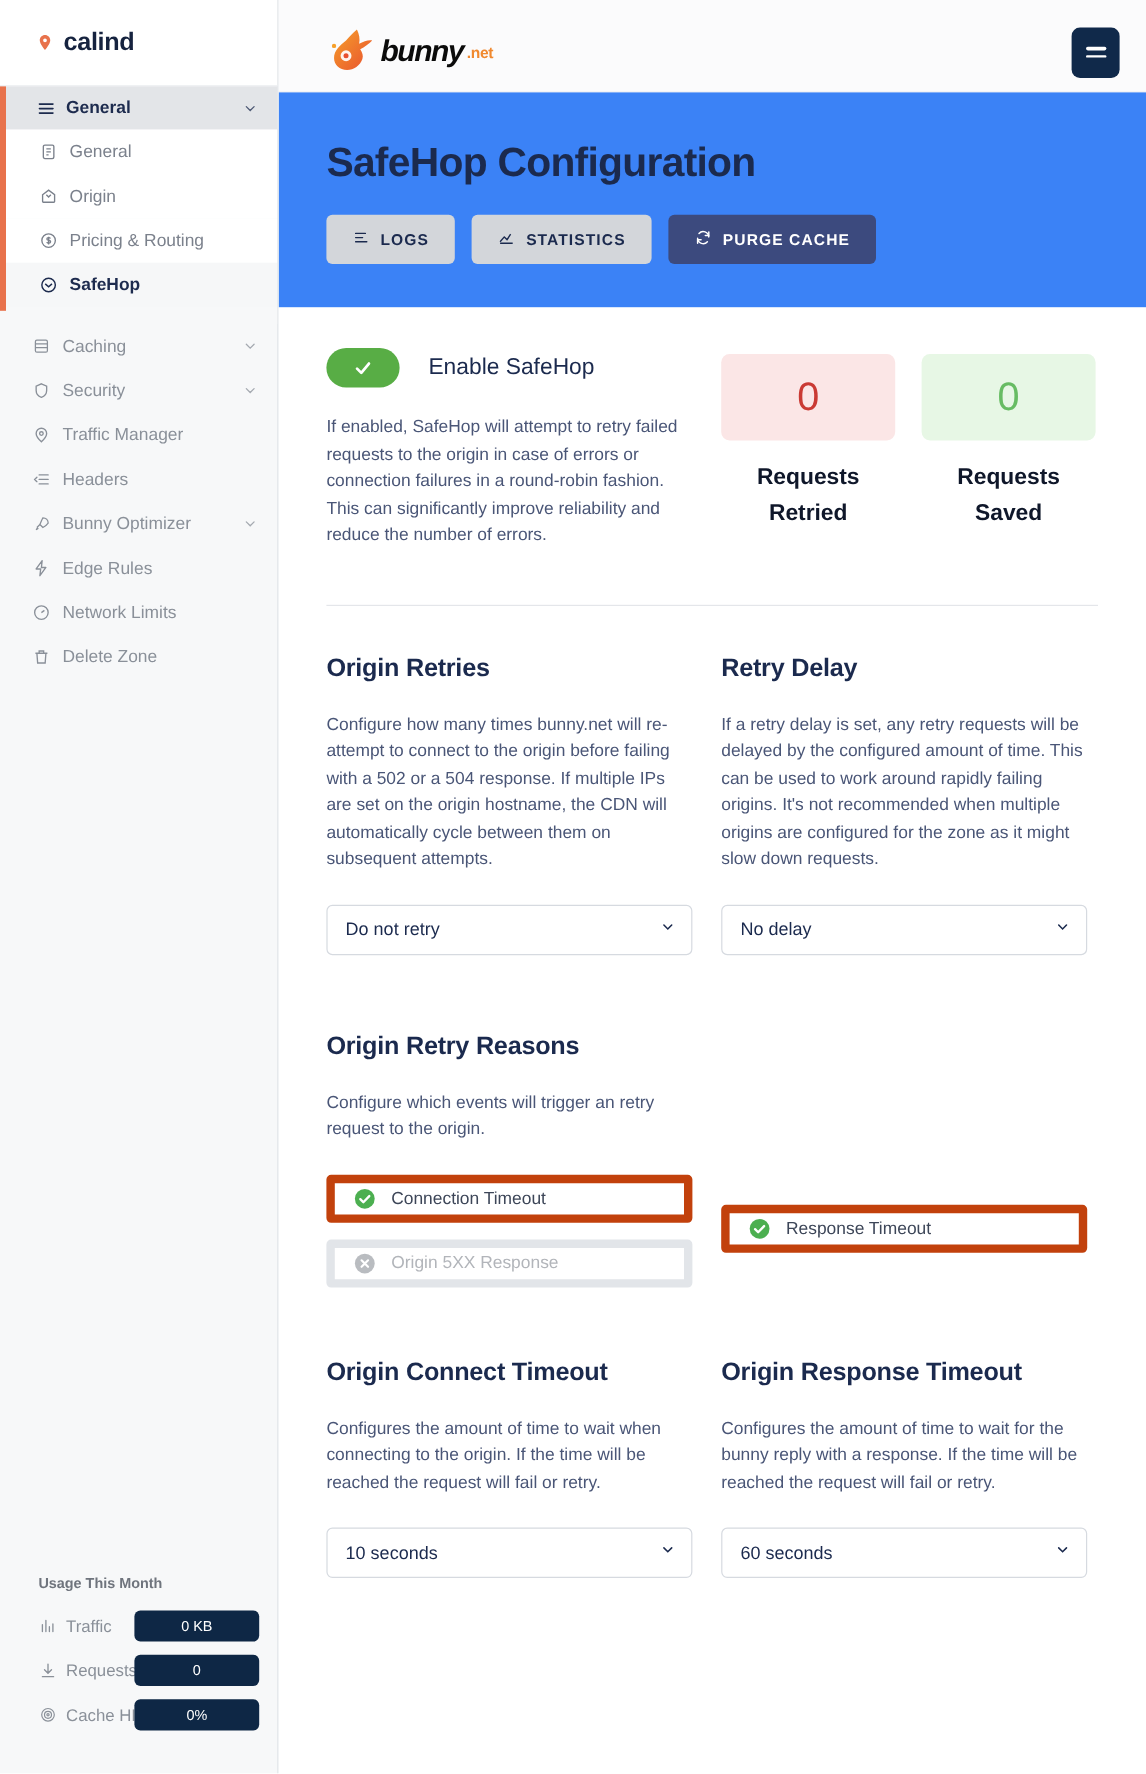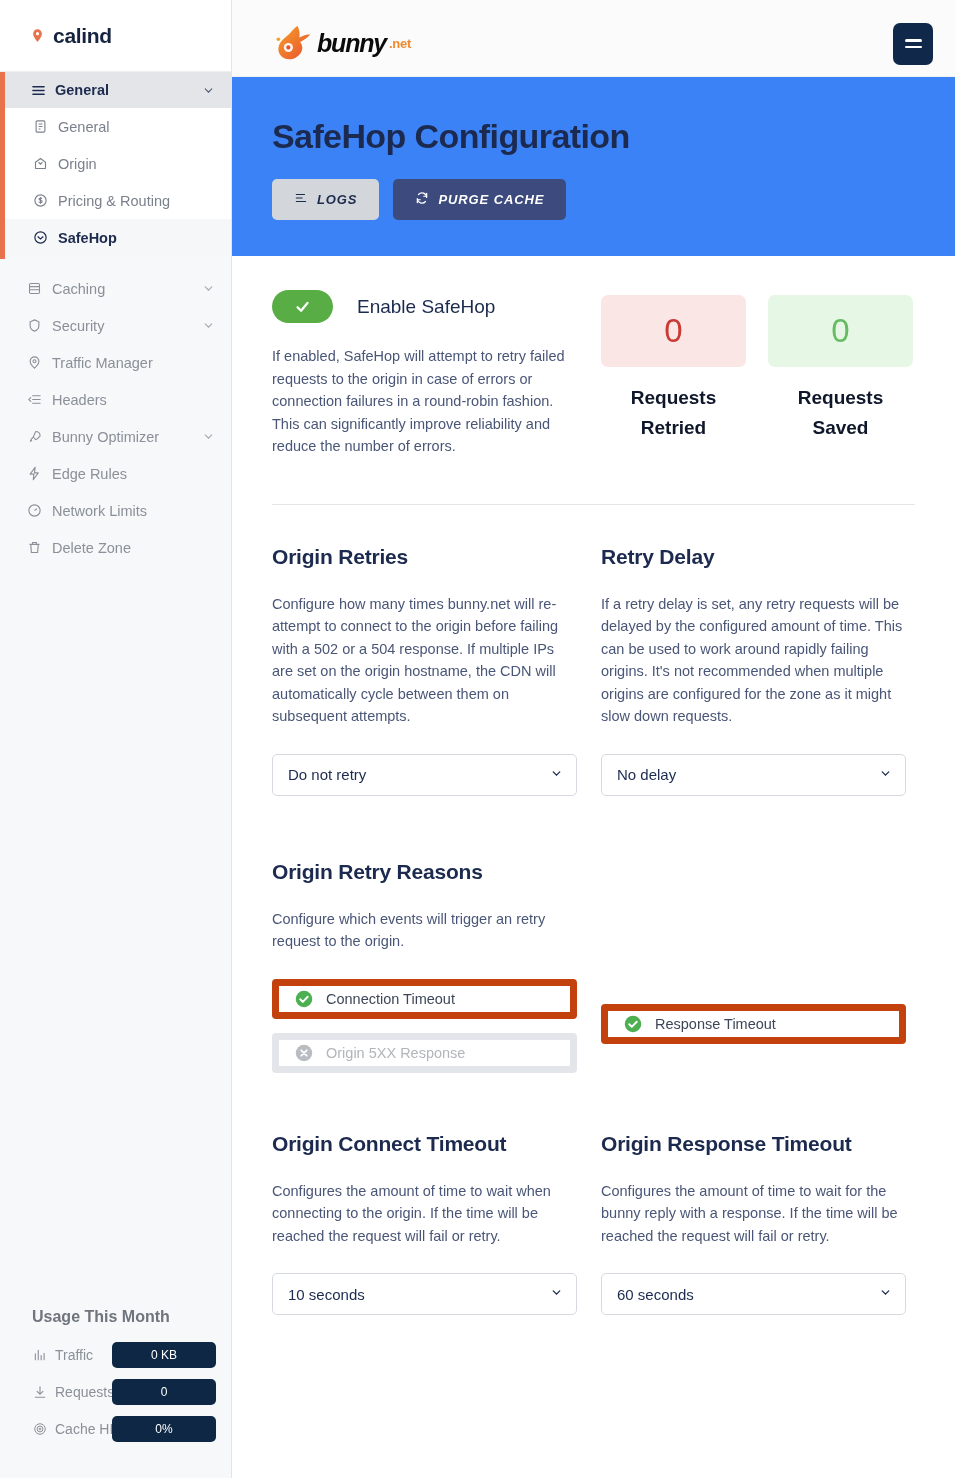--- a/index.html
+++ b/index.html
@@ -55,21 +55,21 @@
   }
   .nav-spacer { height: 14px; background: #f7f8f9; }
   .nav-item.top { background: transparent; color: #8a9099; padding-left: 26px; }
   .chev { width: 13px; height: 13px; flex: 0 0 auto; opacity: .75; }
   .ico { width: 16px; height: 16px; flex: 0 0 auto; display: inline-flex;
          align-items: center; justify-content: center; }
 
   
   .usage { padding: 0 0 26px 32px; }
   .usage-title {
-    font-size: 16px; font-weight: 700; color: #6f747d; margin-bottom: 15px;
+    font-size: 12px; font-weight: 700; color: #6f747d; margin-bottom: 15px;
   }
   .usage-row {
     display: flex; align-items: center; height: 28px; margin-bottom: 9px;
     position: relative;
   }
   .usage-label {
     display: flex; align-items: center; gap: 7px;
     font-size: 14px; color: #8a9099; white-space: nowrap;
   }
   .usage-pill {
@@ -105,21 +105,21 @@
   }
   .page-title {
     font-size: 34px; font-weight: 800; color: #1b2a4e;
     letter-spacing: -0.6px; margin-bottom: 23px;
   }
   .btn-row { display: flex; gap: 14px; }
   .btn {
     height: 41px; border-radius: 5px; border: none;
     display: inline-flex; align-items: center; justify-content: center; gap: 9px;
     font-size: 13px; font-weight: 700; letter-spacing: 0.9px;
-    cursor: pointer; padding: 0 22px; font-family: inherit; font-style: italic;
+    cursor: pointer; padding: 0 22px; font-family: inherit;
   }
   .btn-grey { background: #d3d6da; color: #1b2a4e; }
   .btn-primary { background: #3c4a7e; color: #ffffff; }
 
   .content { padding: 34px 40px 0 40px; }
 
   .row-top { display: flex; gap: 24px; }
   .enable-col { width: 305px; }
   .enable-head { display: flex; align-items: center; gap: 24px; margin-bottom: 22px; }
   .toggle {
@@ -420,20 +420,29 @@
     <div class="page-head">
       <h1 class="page-title">SafeHop Configuration</h1>
       <div class="btn-row">
         <button class="btn btn-grey">
           <span>
             <svg width="14" height="14" viewBox="0 0 24 24" fill="none" stroke="currentColor" stroke-width="2" stroke-linecap="round">
                 <path d="M4 6h14M4 12h10M4 18h16"></path>
               </svg>
           </span>
           <span>LOGS</span>
+        </button>
+        <button class="btn btn-grey">
+          <span>
+            <svg width="14" height="14" viewBox="0 0 24 24" fill="none" stroke="currentColor" stroke-width="2" stroke-linejoin="round">
+                <path d="M3 18l6-7 4 4 5-8"></path>
+                <path d="M3 20h18"></path>
+              </svg>
+          </span>
+          <span>STATISTICS</span>
         </button>
         <button class="btn btn-primary">
           <span>
             <svg width="14" height="14" viewBox="0 0 24 24" fill="none" stroke="currentColor" stroke-width="2.1" stroke-linecap="round">
                 <path d="M20 11a8 8 0 0 0-14-5M4 13a8 8 0 0 0 14 5"></path>
                 <path d="M20 4v5h-5M4 20v-5h5"></path>
               </svg>
           </span>
           <span>PURGE CACHE</span>
         </button>

